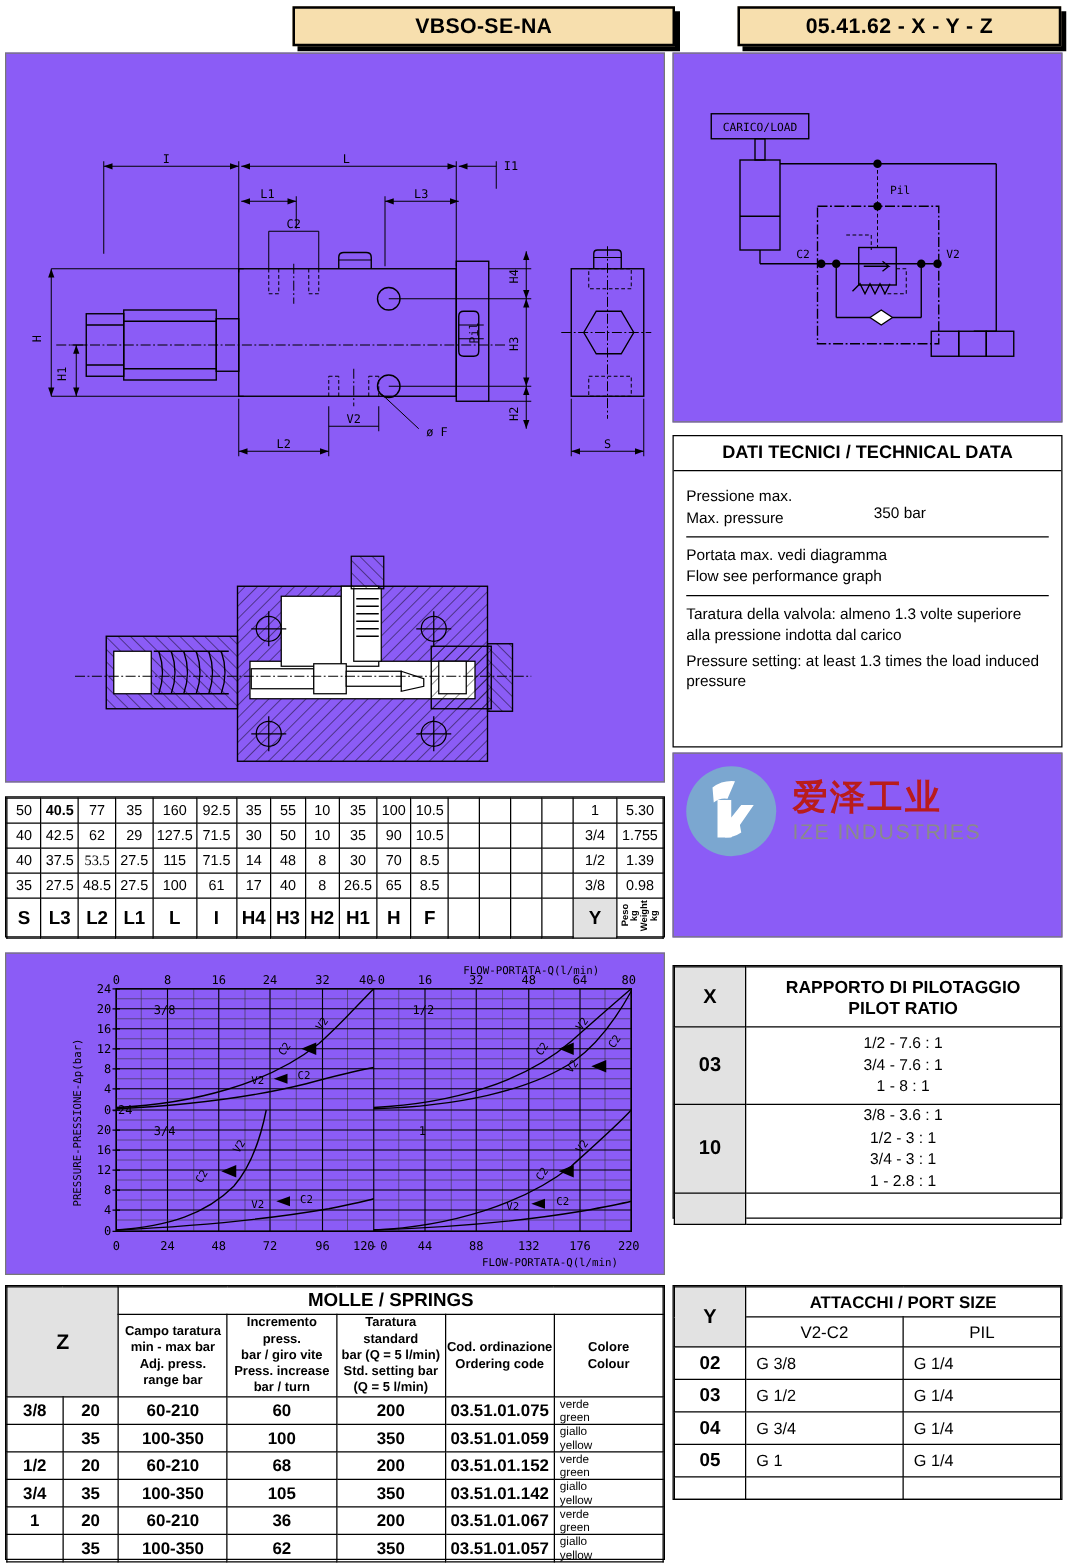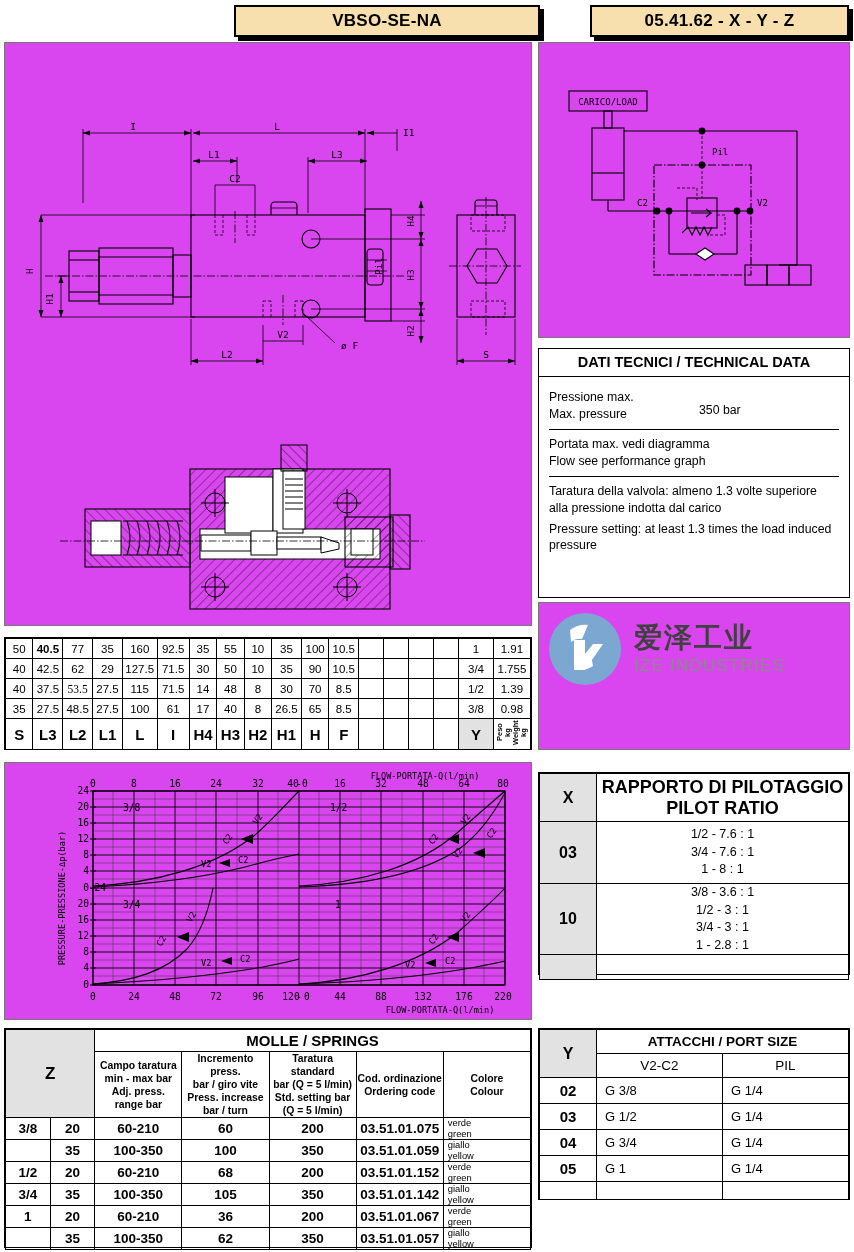--- a/index.html
+++ b/index.html
@@ -6,21 +6,21 @@
   body{width:854px;height:1252px;font-family:"Liberation Sans",sans-serif;color:#000;position:relative;overflow:hidden;}
   .page{position:relative;width:820px;height:1252px;}
 
   
   .hdr{position:absolute;background:#F7DFAE;border:2px solid #000;box-shadow:4px 4px 0 #000;
        display:flex;align-items:center;justify-content:center;font-weight:bold;letter-spacing:.3px;}
   #hdr-model{left:234px;top:5px;width:302px;height:28px;font-size:17px;}
   #hdr-code{left:590px;top:5px;width:255px;height:28px;font-size:17px;}
 
   
-  .panel{position:absolute;border:1px solid #777;background:#d946ef;box-sizing:border-box;}
+  .panel{position:absolute;border:1px solid #777;background:#8b5cf6;box-sizing:border-box;}
   .panel-in{position:absolute;border:1px solid #000;background:#fff;box-sizing:border-box;}
 
   
   table{border-collapse:collapse;width:100%;height:100%;table-layout:fixed;}
   td,th{border:1px solid #000;text-align:center;vertical-align:middle;padding:0;font-size:11px;}
 
   .dimtable td{font-size:11.5px;height:19px;font-weight:normal;}
   .dimtable tr.hdrrow td{font-weight:bold;font-size:15px;height:27px;}
   .dimtable tr.hdrrow td.ycell{background:#E2E2E2;}
   .rot{writing-mode:vertical-rl;transform:rotate(180deg);font-size:7.5px;line-height:1.05;font-weight:bold;white-space:pre-line;}
@@ -30,21 +30,21 @@
   .td-body{padding:6px 10px 0 10px;font-size:12.3px;line-height:1.35;}
   .td-row{padding:6px 0 7px;border-bottom:1px solid #000;}
   .td-row:last-child{border-bottom:none;}
   .td-flex{display:flex;}
   .td-flex .lbl{flex:0 0 150px;}
   .td-val{padding-top:13px;}
 
   
   .xtable td{font-size:12px;}
   .xtable .kcol{background:#E2E2E2;font-weight:bold;font-size:16px;width:56px;}
-  .xtable .ttl{font-weight:bold;font-size:18px;line-height:1.15;}
+  .xtable .ttl{font-weight:bold;font-size:14px;line-height:1.15;}
   .xtable .ratios{line-height:1.4;font-size:12.5px;}
 
   
   .ytable td{font-size:13px;}
   .ytable .kcol{background:#E2E2E2;font-weight:bold;font-size:16px;width:56px;}
   .ytable .ttl{font-weight:bold;font-size:13.5px;}
   .ytable .sub{font-size:13.5px;}
   .ytable .lft{text-align:left;padding-left:8px;}
   .ytable .kval{font-weight:bold;font-size:15px;}
 
@@ -54,21 +54,21 @@
   .sptable .mtitle{font-weight:bold;font-size:15px;}
   .sptable .colhd{font-size:10.4px;line-height:1.25;font-weight:bold;white-space:pre-line;}
   .sptable .val{font-weight:bold;font-size:13.5px;}
   .sptable .szc{font-weight:bold;font-size:13.5px;}
   .sptable .col2{font-size:9.4px;line-height:1.1;white-space:pre-line;text-align:left;padding-left:4px;}
 
   
   .logo-wrap{position:absolute;left:548px;top:612px;display:flex;align-items:center;}
   .logo-mark{width:74px;height:74px;position:relative;}
   .logo-txt{margin-left:12px;}
-  .logo-cn{font-size:28px;font-weight:bold;color:#404040;letter-spacing:2px;line-height:1;}
+  .logo-cn{font-size:28px;font-weight:bold;color:#b91c1c;letter-spacing:2px;line-height:1;}
   .logo-en{font-size:17px;color:#8A8A8A;letter-spacing:1.2px;margin-top:5px;line-height:1;}
 
   
   svg{display:block;}
   .ln{stroke:#000;fill:none;}
   .thin{stroke-width:.8}
   .med{stroke-width:1.1}
   .dash{stroke-dasharray:3 2}
   .cdash{stroke-dasharray:8 2 1.5 2}
   .dimtxt{font-family:"DejaVu Sans Mono",monospace;font-size:9.5px;fill:#000;}
@@ -340,21 +340,21 @@
             <td style="width: 5.5%;">55</td>
             <td style="width: 5.5%;">10</td>
             <td style="width: 6%;">35</td>
             <td style="width: 5.5%;">100</td>
             <td style="width: 6%;">10.5</td>
             <td style="width: 5%;"></td>
             <td style="width: 5%;"></td>
             <td style="width: 5%;"></td>
             <td style="width: 5%;"></td>
             <td style="width: 7%;">1</td>
-            <td style="width: 7.5%;">1.91</td>
+            <td style="width: 7.5%;">5.30</td>
           </tr>
           <tr>
             <td style="width: 5.5%;">40</td>
             <td style="width: 6%;">42.5</td>
             <td style="width: 6%;">62</td>
             <td style="width: 6%;">29</td>
             <td style="width: 7%;">127.5</td>
             <td style="width: 6.5%;">71.5</td>
             <td style="width: 5.5%;">30</td>
             <td style="width: 5.5%;">50</td>

